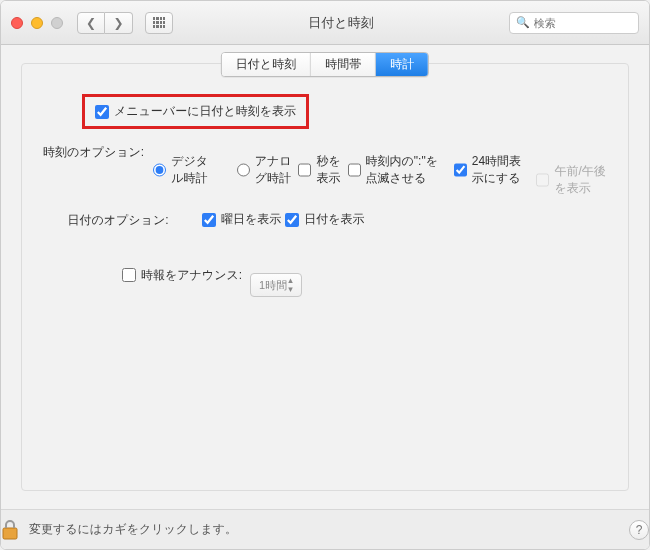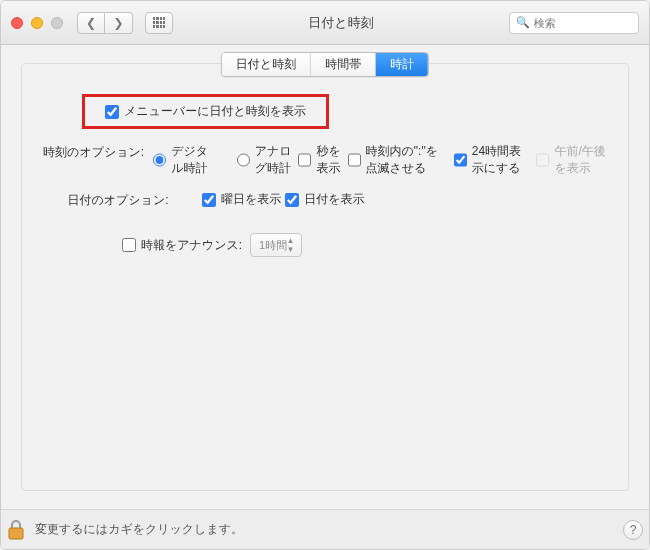--- a/index.html
+++ b/index.html
@@ -31,37 +31,37 @@
   .content { flex:1; background:#f2f2f2; padding: 18px 20px 0 20px; position:relative;}
   .inner-panel { background:#f2f2f2; border:1px solid #dcdcdc; border-radius:4px; height: 428px; position:relative; }
 
   .tabs { position:absolute; top:-12px; left:50%; transform:translateX(-50%); display:flex; background:#fff; border:1px solid #bdbdbd; border-radius:4px; overflow:hidden; box-shadow:0 1px 0 rgba(0,0,0,.05);}
   .tab { padding:3px 14px; font-size:12px; color:#333; background:linear-gradient(#fff,#f3f3f3); border-right:1px solid #cfcfcf;}
   .tab:last-child{border-right:none;}
   .tab.active{ background:linear-gradient(#4aa3ff,#1f7fe6); color:#fff;}
 
   .panel-body { padding: 26px 20px 10px 20px; font-size:12px; color:#333; }
 
-  .highlight-box { border:3px solid #d22; padding:6px 20px; display:inline-block; margin:4px 0 14px 40px;}
+  .highlight-box { border:3px solid #d22; padding:6px 10px; display:inline-block; margin:4px 0 14px 40px;}
   .row { display:flex; align-items:flex-start; margin-bottom:4px; }
   .label-col { width:160px; text-align:center; padding-right:8px; padding-top:1px;}
   .opts-col { display:flex; flex-direction:row; gap:4px;}
   .inline { display:flex; align-items:center; gap:26px;}
   .chk, .rad { display:flex; align-items:center; gap:5px;}
   .chk input, .rad input { margin:0; }
   input[type=checkbox]{ width:14px;height:14px; accent-color:#2d7df6;}
   input[type=radio]{ width:14px;height:14px; accent-color:#2d7df6;}
-  .disabled { color:#aaa;}
+  .disabled { color:#aaa;margin-top:20px;}
   .disabled input{ opacity:.6;}
 
   .announce-row { margin-top:24px; display:flex; align-items:center; gap:8px; margin-left:80px;}
   .sel, .btn { background:linear-gradient(#fdfdfd,#efefef); border:1px solid #c8c8c8; border-radius:4px; padding:2px 8px; font-size:11px; color:#888; display:flex; align-items:center; gap:1px;}
   .sel .arrows{font-size:9px; line-height:9px; display:flex;flex-direction:column;}
 
-  .footer { height:40px; border-top:1px solid #d7d7d7; display:flex; align-items:center; padding:0 6px; gap:10px; background:#ededed; font-size:12px; color:#555;}
+  .footer { height:40px; border-top:1px solid #d7d7d7; display:flex; align-items:center; padding:0 0; gap:10px; background:#ededed; font-size:12px; color:#555;}
   .lock{width:18px;height:20px;}
   .help{margin-left:auto;width:20px;height:20px;border:1px solid #bbb;border-radius:50%;display:flex;align-items:center;justify-content:center;color:#777;font-size:12px;background:linear-gradient(#fff,#eee);}
 </style>
 </head>
 <body>
 
 <div class="window">
 
   <div class="titlebar">
     <div class="traffic-lights">

